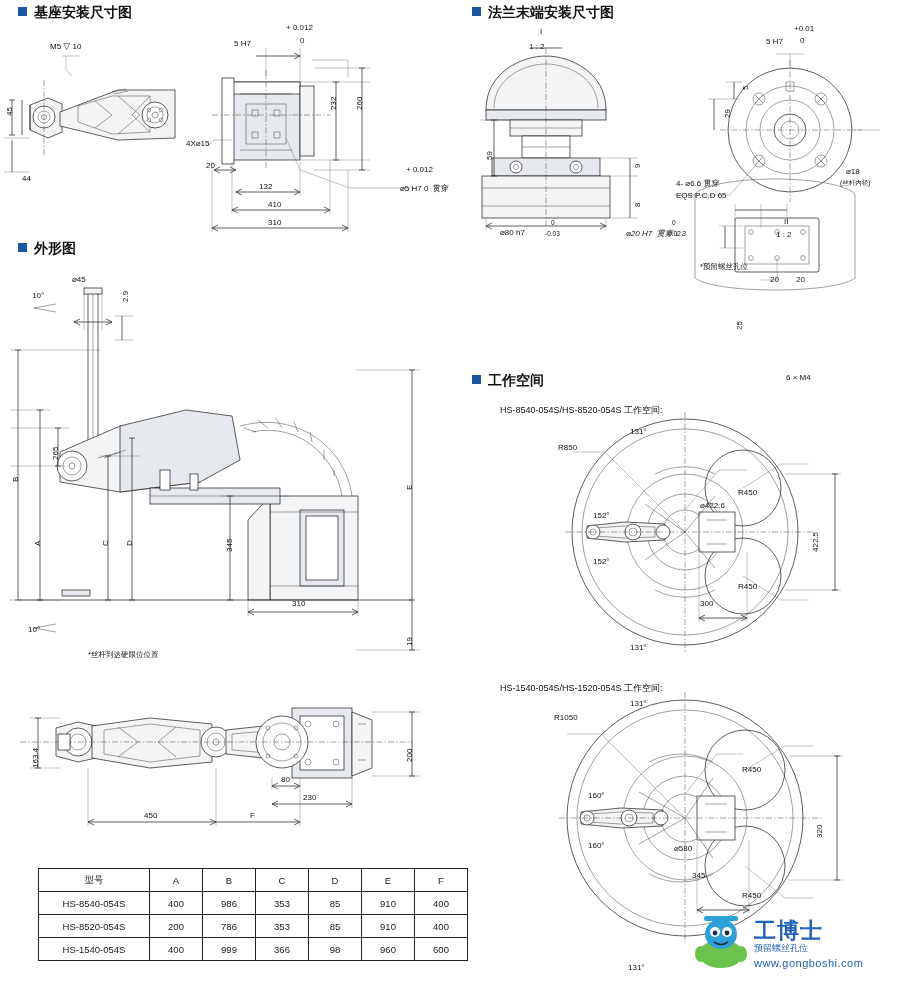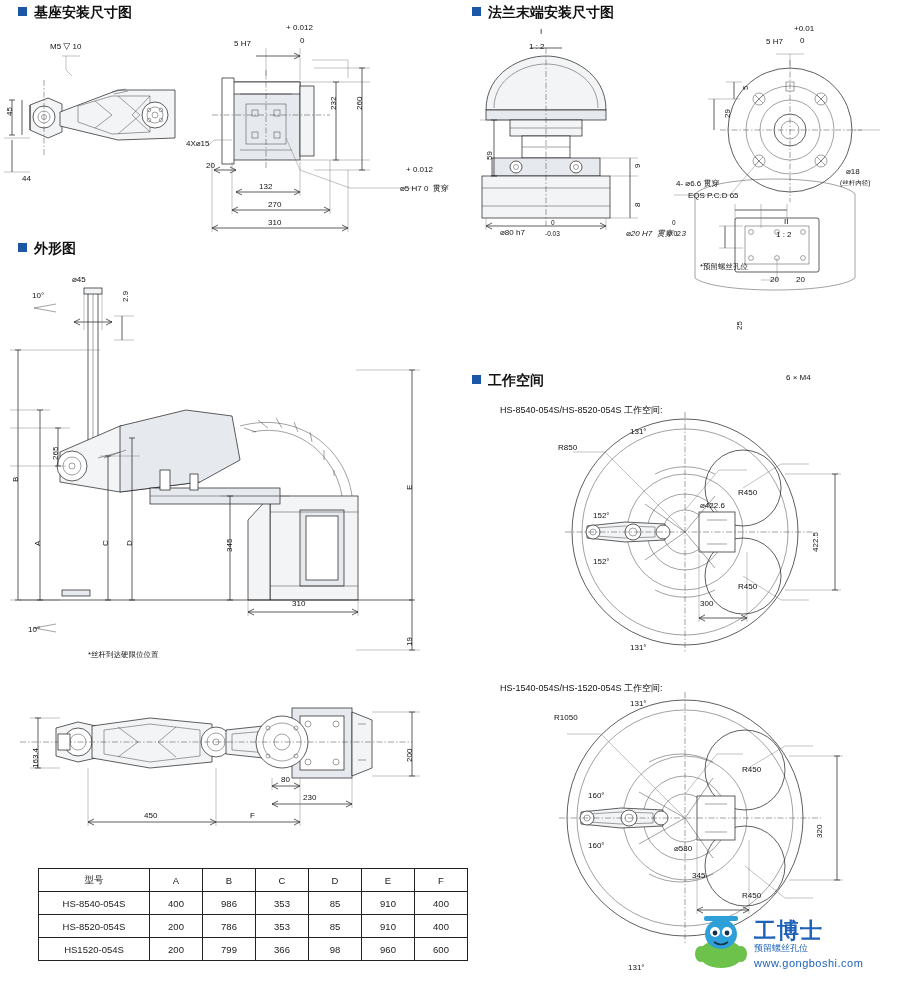--- a/index.html
+++ b/index.html
@@ -226,21 +226,21 @@
   <div class="dim vert" style="left:6px;top:116px;"><span>45</span></div>
   <div class="dim" style="left:22px;top:175px;"><span>44</span></div>
   <div class="dim" style="left:234px;top:40px;"><span>5 H7</span></div>
   <div class="dim" style="left:286px;top:24px;"><span>+ 0.012</span></div>
   <div class="dim" style="left:300px;top:37px;"><span>0</span></div>
   <div class="dim vert" style="left:330px;top:110px;"><span>232</span></div>
   <div class="dim vert" style="left:356px;top:110px;"><span>260</span></div>
   <div class="dim" style="left:186px;top:140px;"><span>4X⌀15</span></div>
   <div class="dim" style="left:206px;top:162px;"><span>20</span></div>
   <div class="dim" style="left:259px;top:183px;"><span>132</span></div>
-  <div class="dim" style="left:268px;top:201px;"><span>270</span></div>
+  <div class="dim" style="left:268px;top:201px;"><span>410</span></div>
   <div class="dim" style="left:268px;top:219px;"><span>310</span></div>
   <div class="dim" style="left:406px;top:166px;"><span>+ 0.012</span></div>
   <div class="dim" style="left:400px;top:185px;"><span>⌀5 H7  0</span>&nbsp;&nbsp;<span>贯穿</span></div>
 
   <svg width="430" height="250" style="left:470px;top:20px;">
 
     <g>
       <path class="body-fill" d="M16 90 C16 52, 52 36, 76 36 C100 36, 136 52, 136 90 Z"></path>
       <path class="ln-thin" d="M24 88 C24 58, 54 44, 76 44 C98 44, 128 58, 128 88"></path>
       <rect class="body-fill2" x="16" y="90" width="120" height="10"></rect>
@@ -333,21 +333,21 @@
   <div class="dim vert" style="left:634px;top:207px;"><span>8</span></div>
   <div class="dim" style="left:500px;top:229px;"><span>⌀80 h7</span></div>
   <div class="dim tiny" style="left:551px;top:220px;"><span>0</span></div>
   <div class="dim tiny" style="left:545px;top:231px;"><span>-0.03</span></div>
 
   <div class="dim" style="left:626px;top:229px;font-style:italic;"><span>⌀20 H7</span>&nbsp;&nbsp;<span>贯穿</span> <span style="font-size:9px">↓</span> <span>3</span></div>
   <div class="dim tiny" style="left:672px;top:220px;"><span>0</span></div>
   <div class="dim tiny" style="left:666px;top:231px;"><span>-0.02</span></div>
 
   <div class="dim" style="left:676px;top:180px;"><span>4- ⌀6.6 贯穿</span></div>
-  <div class="dim" style="left:676px;top:192px;margin-left:12px;"><span>EQS  P.C.D 65</span></div>
+  <div class="dim" style="left:676px;top:192px;"><span>EQS  P.C.D 65</span></div>
 
   <div class="dim" style="left:766px;top:38px;"><span>5 H7</span></div>
   <div class="dim" style="left:794px;top:25px;"><span>+0.01</span></div>
   <div class="dim" style="left:800px;top:37px;"><span>0</span></div>
   <div class="dim vert" style="left:724px;top:118px;"><span>29</span></div>
   <div class="dim vert" style="left:742px;top:90px;"><span>5</span></div>
   <div class="dim" style="left:846px;top:168px;"><span>⌀18</span></div>
   <div class="dim tiny" style="left:840px;top:180px;"><span>(丝杆内径)</span></div>
 
   <div class="dim" style="left:784px;top:218px;"><span>II</span></div>
@@ -668,23 +668,23 @@
       <tr>
         <td class="model">HS-8520-054S</td>
         <td class="val">200</td>
         <td class="val">786</td>
         <td class="val">353</td>
         <td class="val">85</td>
         <td class="val">910</td>
         <td class="val">400</td>
       </tr>
       <tr>
-        <td class="model">HS1520-054S</td>
-        <td class="val">200</td>
-        <td class="val">799</td>
+        <td class="model">HS-1540-054S</td>
+        <td class="val">400</td>
+        <td class="val">999</td>
         <td class="val">366</td>
         <td class="val">98</td>
         <td class="val">960</td>
         <td class="val">600</td>
       </tr>
     </tbody>
   </table>
 
   <div class="logo">
     <svg width="58" height="58" style="left:0;top:0;">

